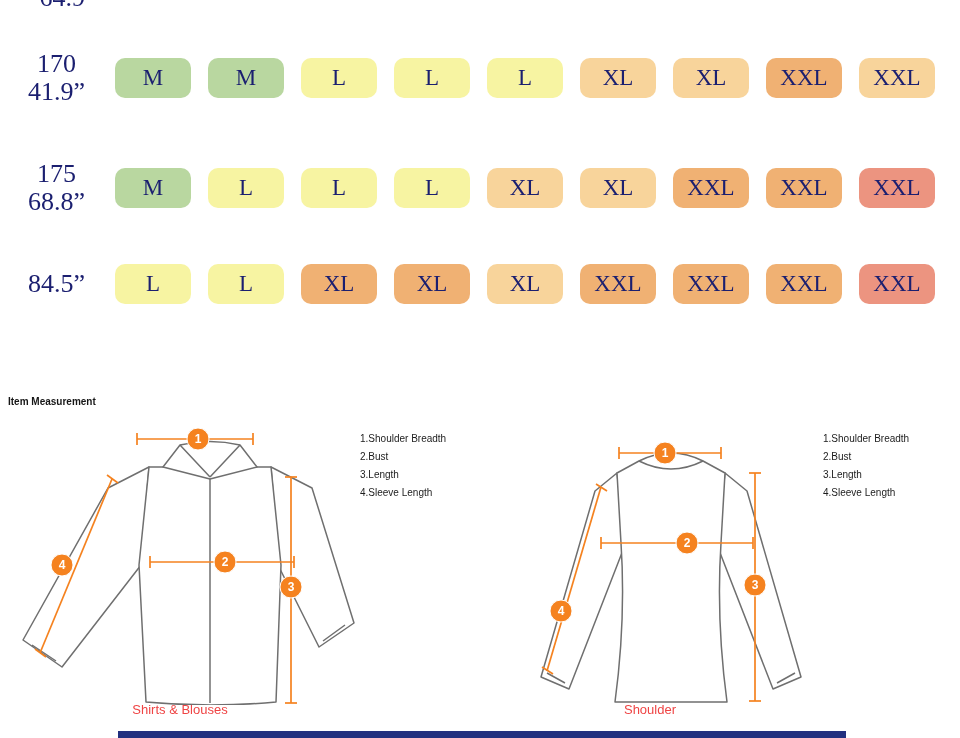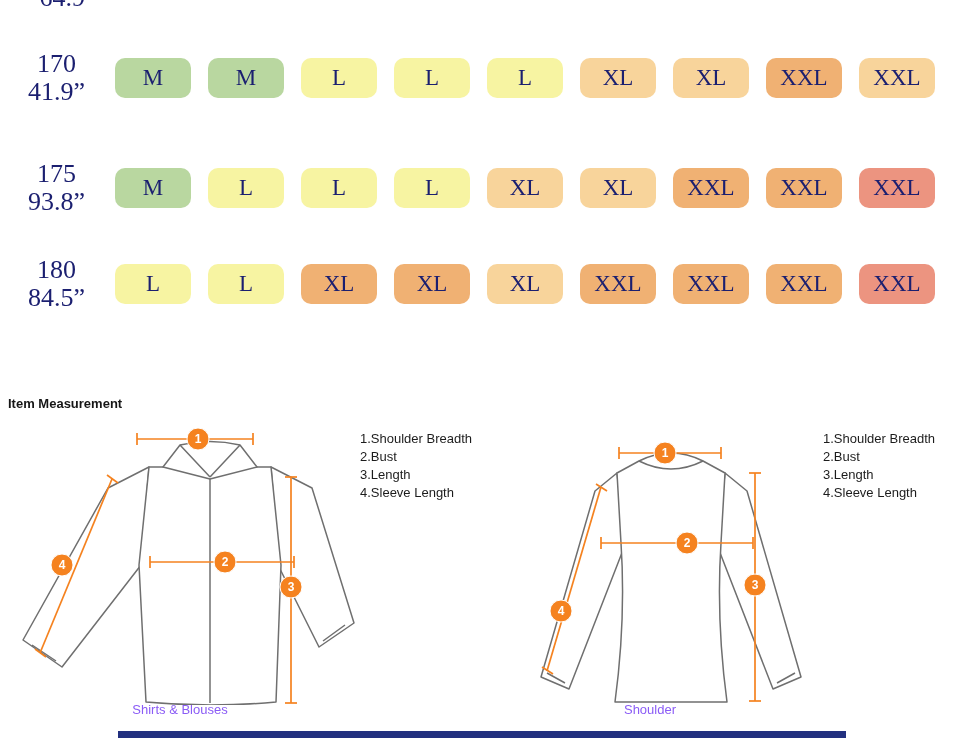--- a/index.html
+++ b/index.html
@@ -23,33 +23,33 @@
     display:flex; align-items:center; justify-content:center;
     font-family:"Liberation Serif", serif; font-size:23px; color:#1b1f70;
   }
   .cell[data-color="green"]  { background:#b9d7a0; }
   .cell[data-color="yellow"] { background:#f7f4a2; }
   .cell[data-color="peach"]  { background:#f8d49b; }
   .cell[data-color="orange"] { background:#f0b173; }
   .cell[data-color="salmon"] { background:#ec9480; }
 
   
-  .section-title { position:absolute; left:8px; top:396px; font-size:13px; font-weight:bold; color:#161616; }
+  .section-title { position:absolute; left:8px; top:396px; font-size:10px; font-weight:bold; color:#161616; }
   .diagram { position:absolute; }
   .diagram-shirt   { left:10px;  top:415px; width:345px; height:290px; }
   .diagram-sweater { left:505px; top:415px; width:330px; height:290px; }
   .garment path { fill:#ffffff; stroke:#6f6f6f; stroke-width:1.5; stroke-linejoin:round; }
   .garment .openline { fill:none; }
   .ann line { stroke:#f5821f; stroke-width:1.7; }
   .ann circle { fill:#f5821f; stroke:#ffffff; stroke-width:1; }
   .ann text { fill:#ffffff; font-family:"Liberation Sans", sans-serif; font-size:12px; font-weight:bold; text-anchor:middle; }
-  .caption { position:absolute; top:702px; font-size:13px; color:#8b5cf6; text-align:center; }
+  .caption { position:absolute; top:702px; font-size:13px; color:#ef4444; text-align:center; }
   .caption-shirt   { left:105px; width:150px; }
   .caption-sweater { left:585px; width:130px; }
-  .legend { position:absolute; top:430px; font-size:13px; color:#1c1c1c; line-height:18px; white-space:nowrap; }
+  .legend { position:absolute; top:430px; font-size:10px; color:#1c1c1c; line-height:18px; white-space:nowrap; }
   .legend-left  { left:360px; }
   .legend-right { left:823px; }
 
   .bottom-bar { position:absolute; left:118px; top:731px; width:728px; height:7px; background:#22307f; }
 </style>
 </head>
 <body>
 
 <div class="page">
 
@@ -69,38 +69,37 @@
       <span class="cell" data-color="peach">XL</span>
       <span class="cell" data-color="peach">XL</span>
       <span class="cell" data-color="orange">XXL</span>
       <span class="cell" data-color="peach">XXL</span>
     </div>
   </div>
 
   <div class="size-row" style="top:160px;">
     <div class="row-label">
       <div>175</div>
-      <div>93.8”</div>
+      <div>68.8”</div>
     </div>
     <div class="cells">
       <span class="cell" data-color="green">M</span>
       <span class="cell" data-color="yellow">L</span>
       <span class="cell" data-color="yellow">L</span>
       <span class="cell" data-color="yellow">L</span>
       <span class="cell" data-color="peach">XL</span>
       <span class="cell" data-color="peach">XL</span>
       <span class="cell" data-color="orange">XXL</span>
       <span class="cell" data-color="orange">XXL</span>
       <span class="cell" data-color="salmon">XXL</span>
     </div>
   </div>
 
   <div class="size-row" style="top:256px;">
     <div class="row-label">
-      <div>180</div>
       <div>84.5”</div>
     </div>
     <div class="cells">
       <span class="cell" data-color="yellow">L</span>
       <span class="cell" data-color="yellow">L</span>
       <span class="cell" data-color="orange">XL</span>
       <span class="cell" data-color="orange">XL</span>
       <span class="cell" data-color="peach">XL</span>
       <span class="cell" data-color="orange">XXL</span>
       <span class="cell" data-color="orange">XXL</span>

